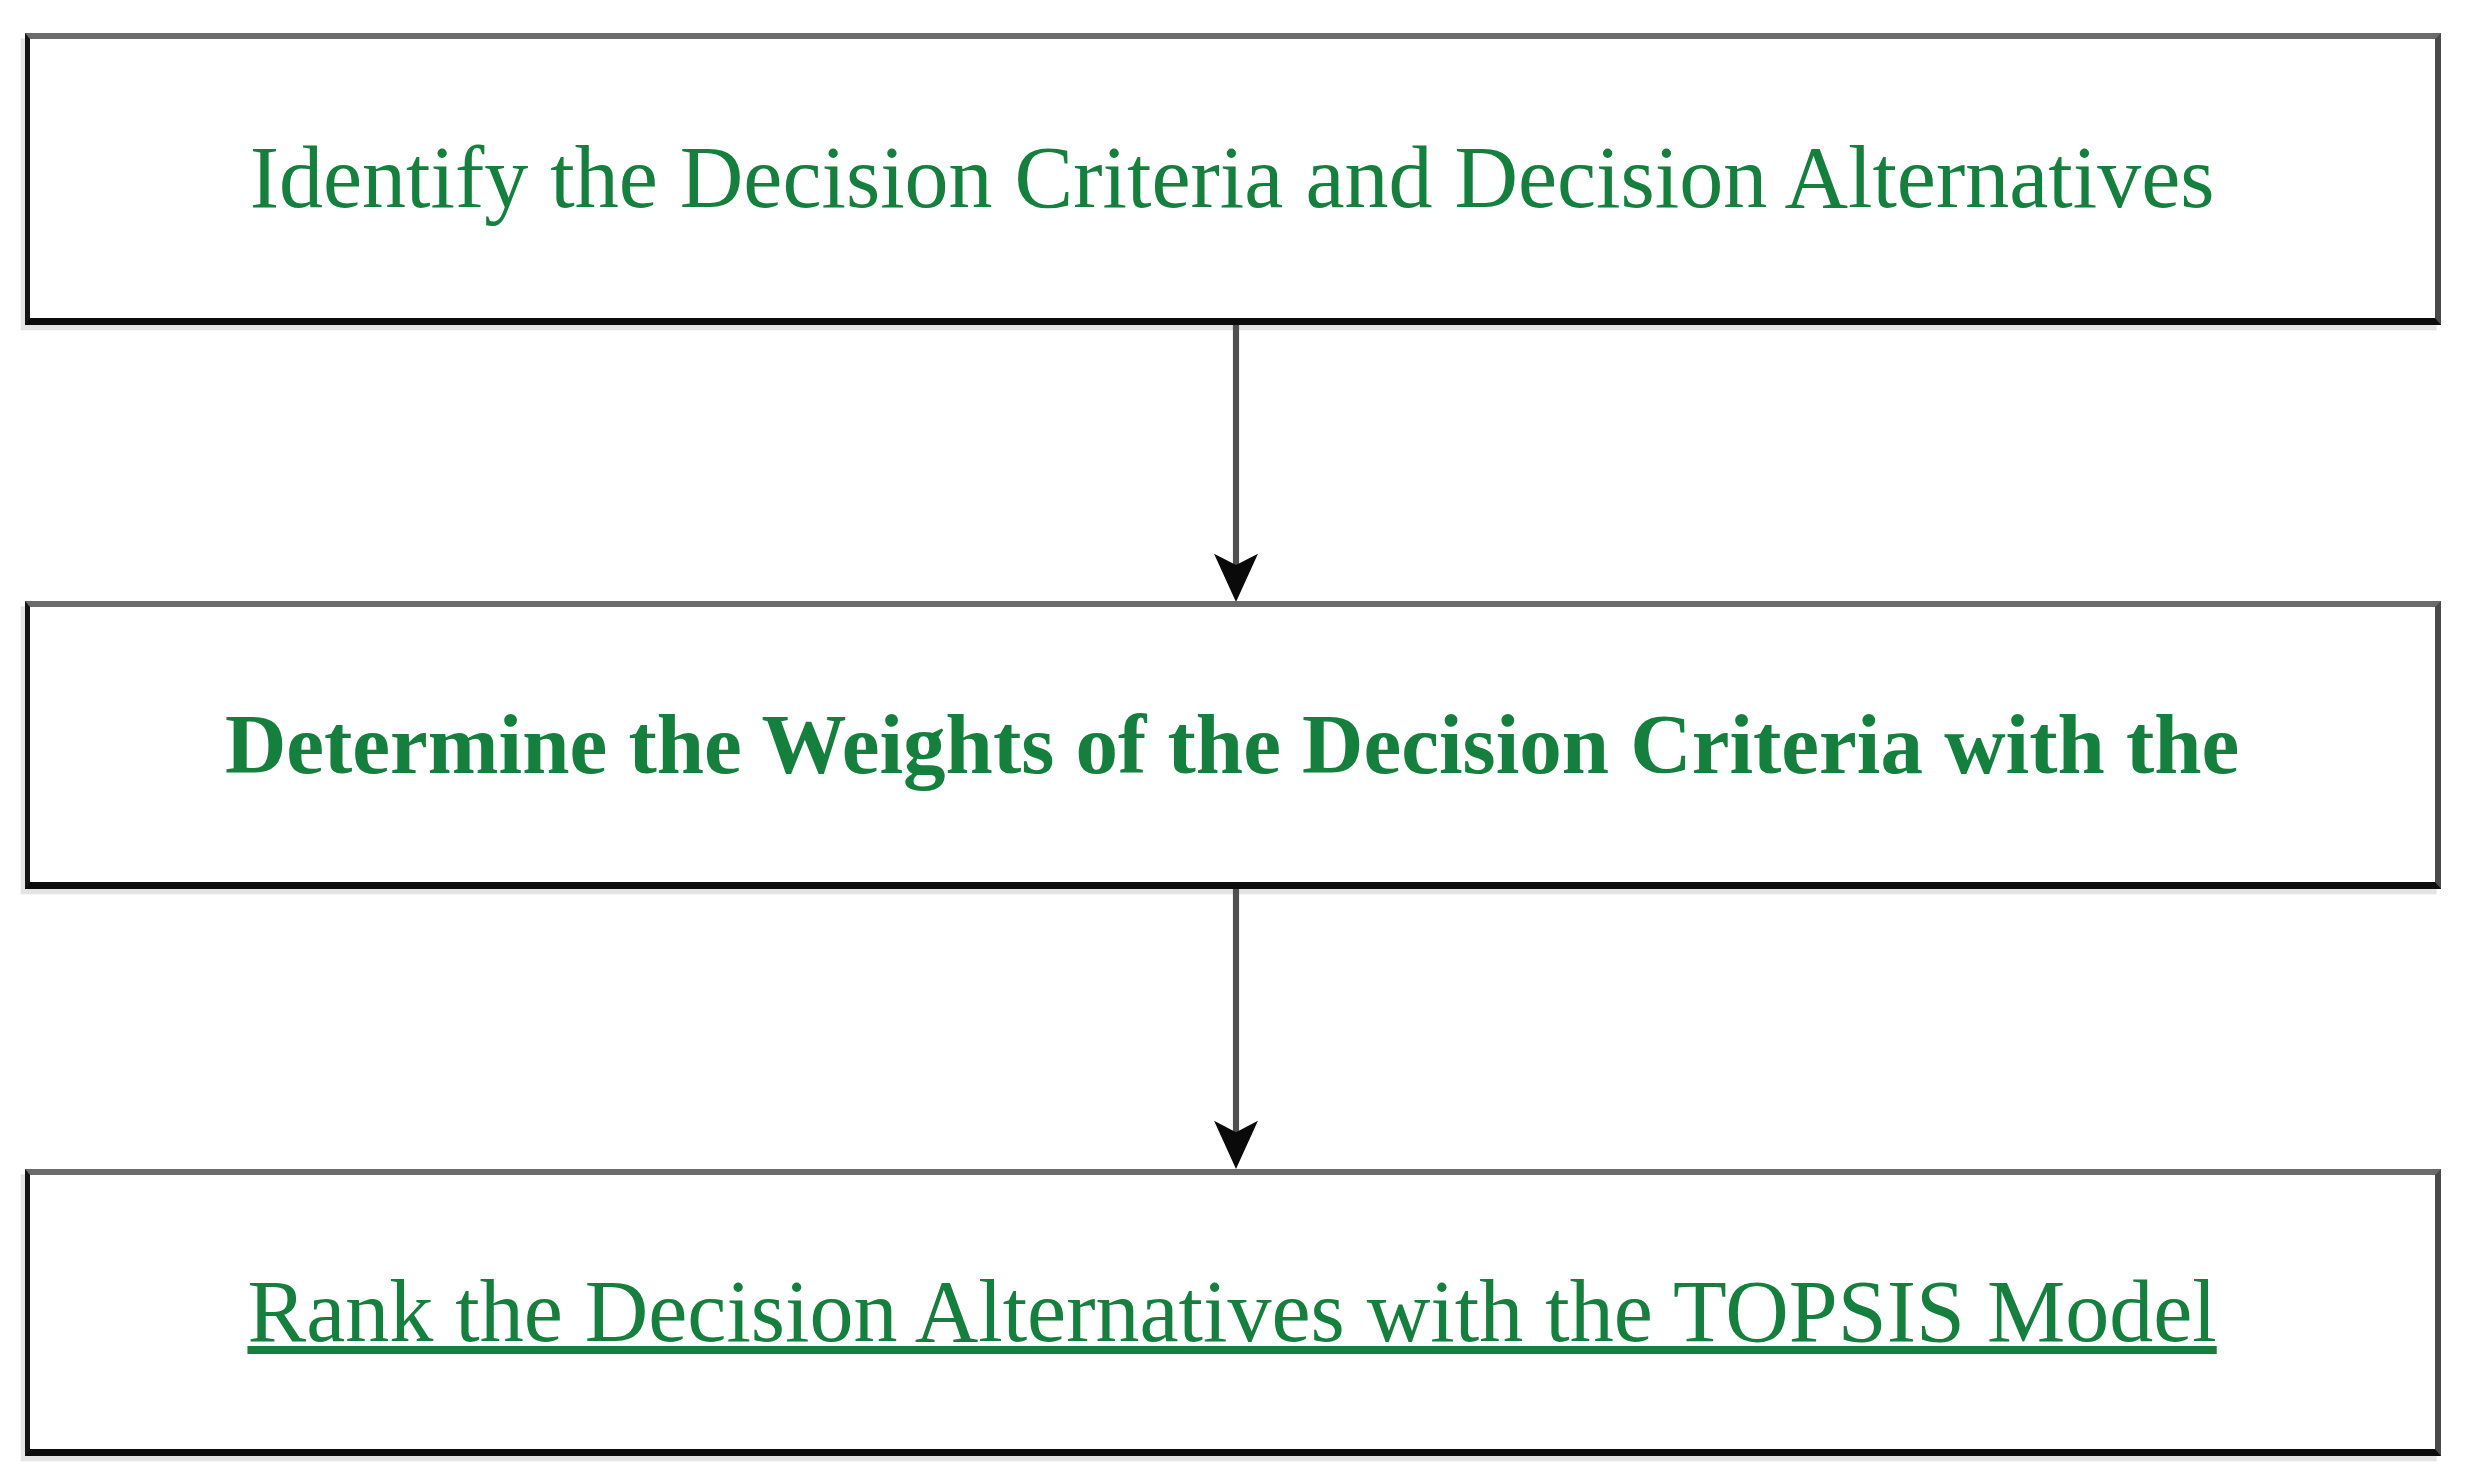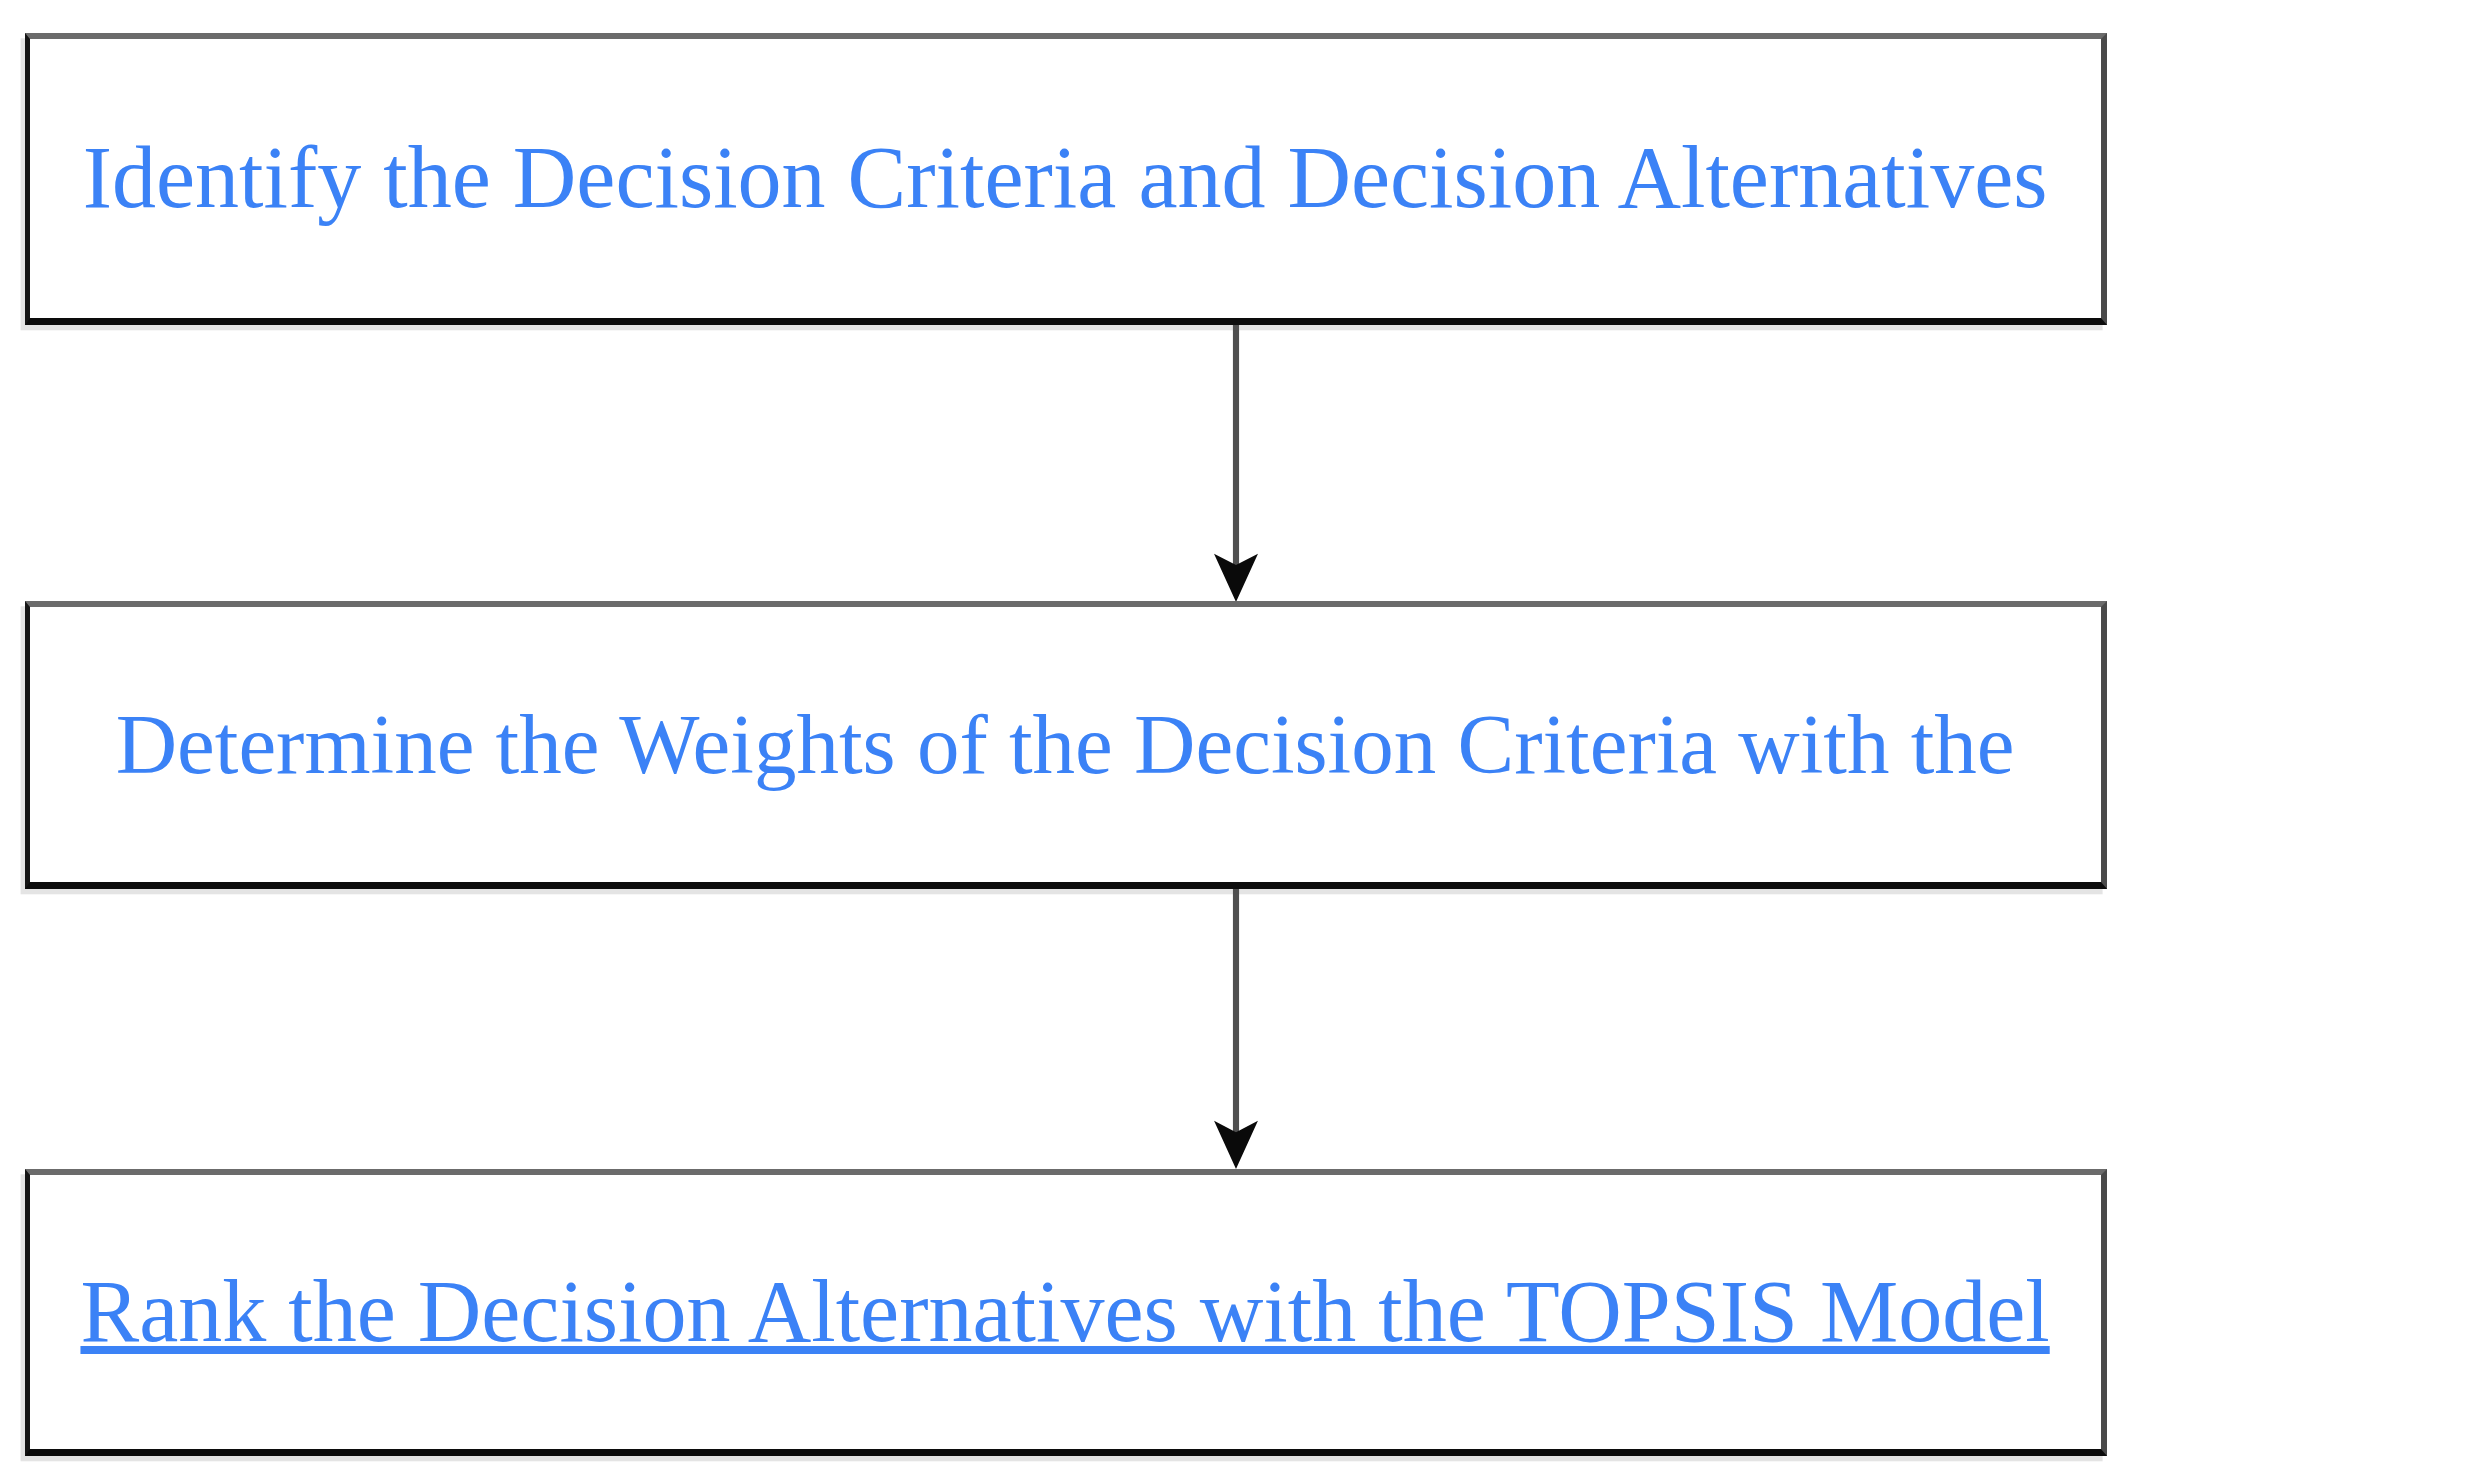--- a/index.html
+++ b/index.html
@@ -10,39 +10,39 @@
   body {
     width: 2475px;
     height: 1481px;
     position: relative;
     font-family: "Liberation Serif", "DejaVu Serif", serif;
     overflow: hidden;
   }
   .flow-node {
     position: absolute;
     left: 24.6px;
-    width: 2082px;
+    width: 2416px;
     box-sizing: border-box;
     background: #ffffff;
     border-left: 5.3px solid #151515;
     border-right: 6.1px solid #4a4a4a;
     border-bottom: 7px solid #0c0c0c;
     border-top: 6.1px solid #6b6b6b;
     box-shadow: -4.4px 5.3px 0 0 #e4e4e4;
     display: flex;
     flex-direction: column;
     align-items: center;
     justify-content: center;
     text-align: center;
-    color: #3b82f6;
+    color: #15803d;
     font-size: 88px;
     line-height: 1.55;
   }
   #flow-node-1 { top: 33px;   height: 292px; }
-  #flow-node-2 { top: 601px;  height: 288px; font-size: 85px; }
+  #flow-node-2 { top: 601px;  height: 288px; font-size: 85px; font-weight: bold; }
   #flow-node-3 { top: 1169px; height: 287px; text-decoration: underline; }
   .node-line {
     display: block;
     white-space: nowrap;
   }
   .flow-arrow {
     position: absolute;
     left: 1213px;
     width: 46px;
     display: block;

